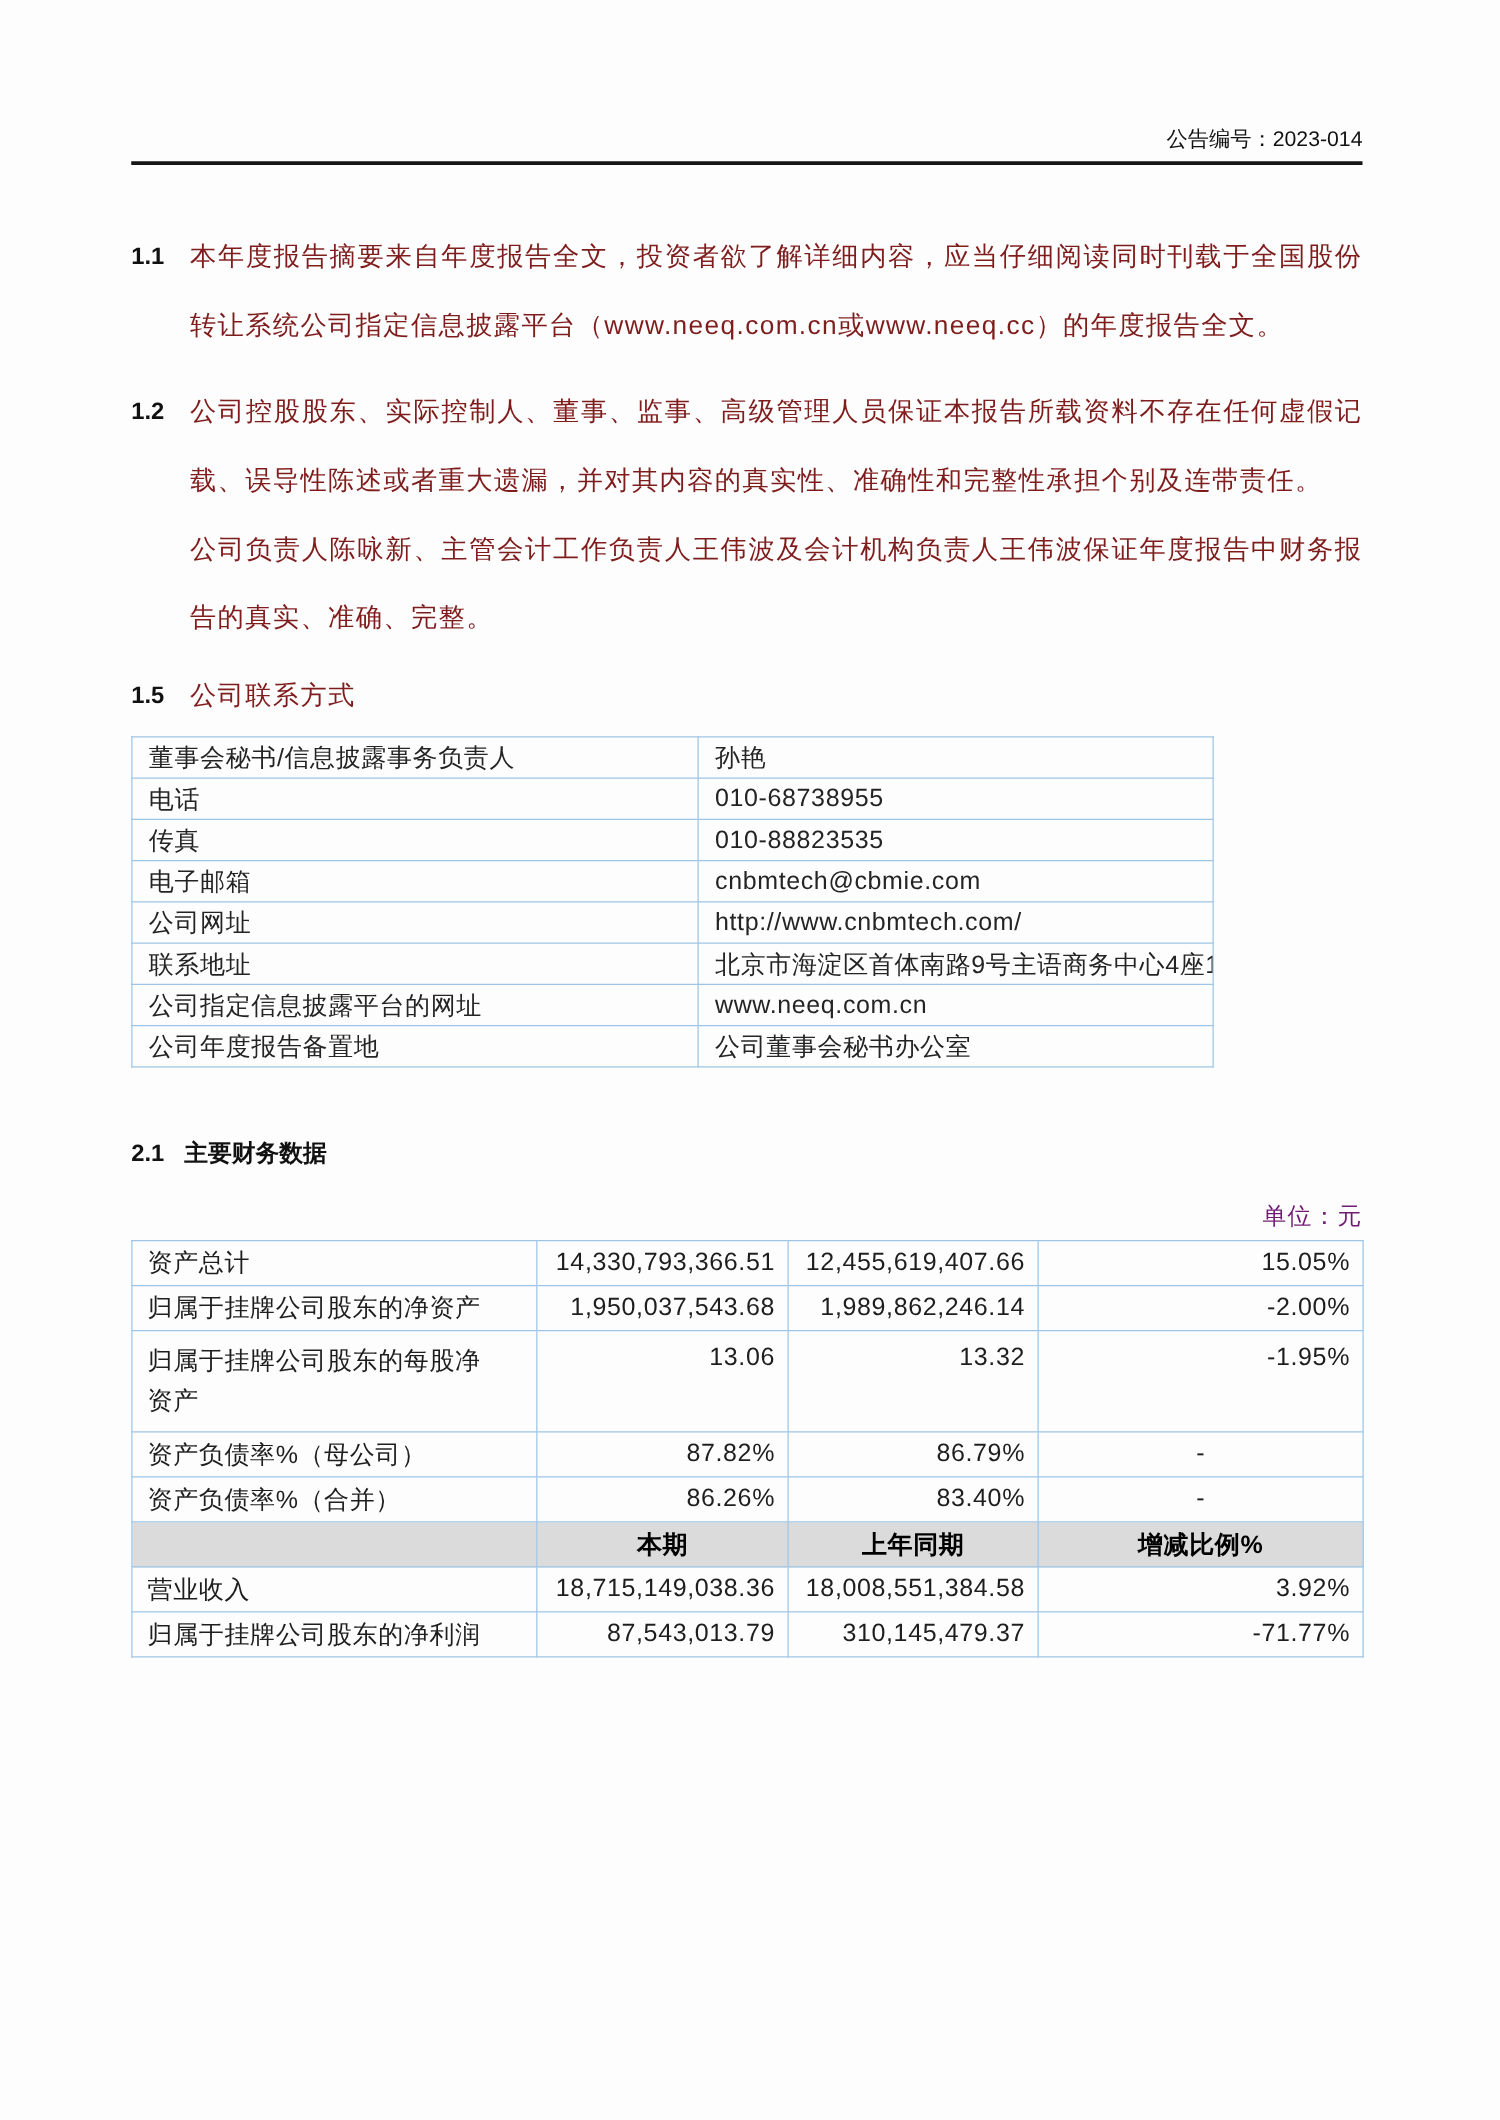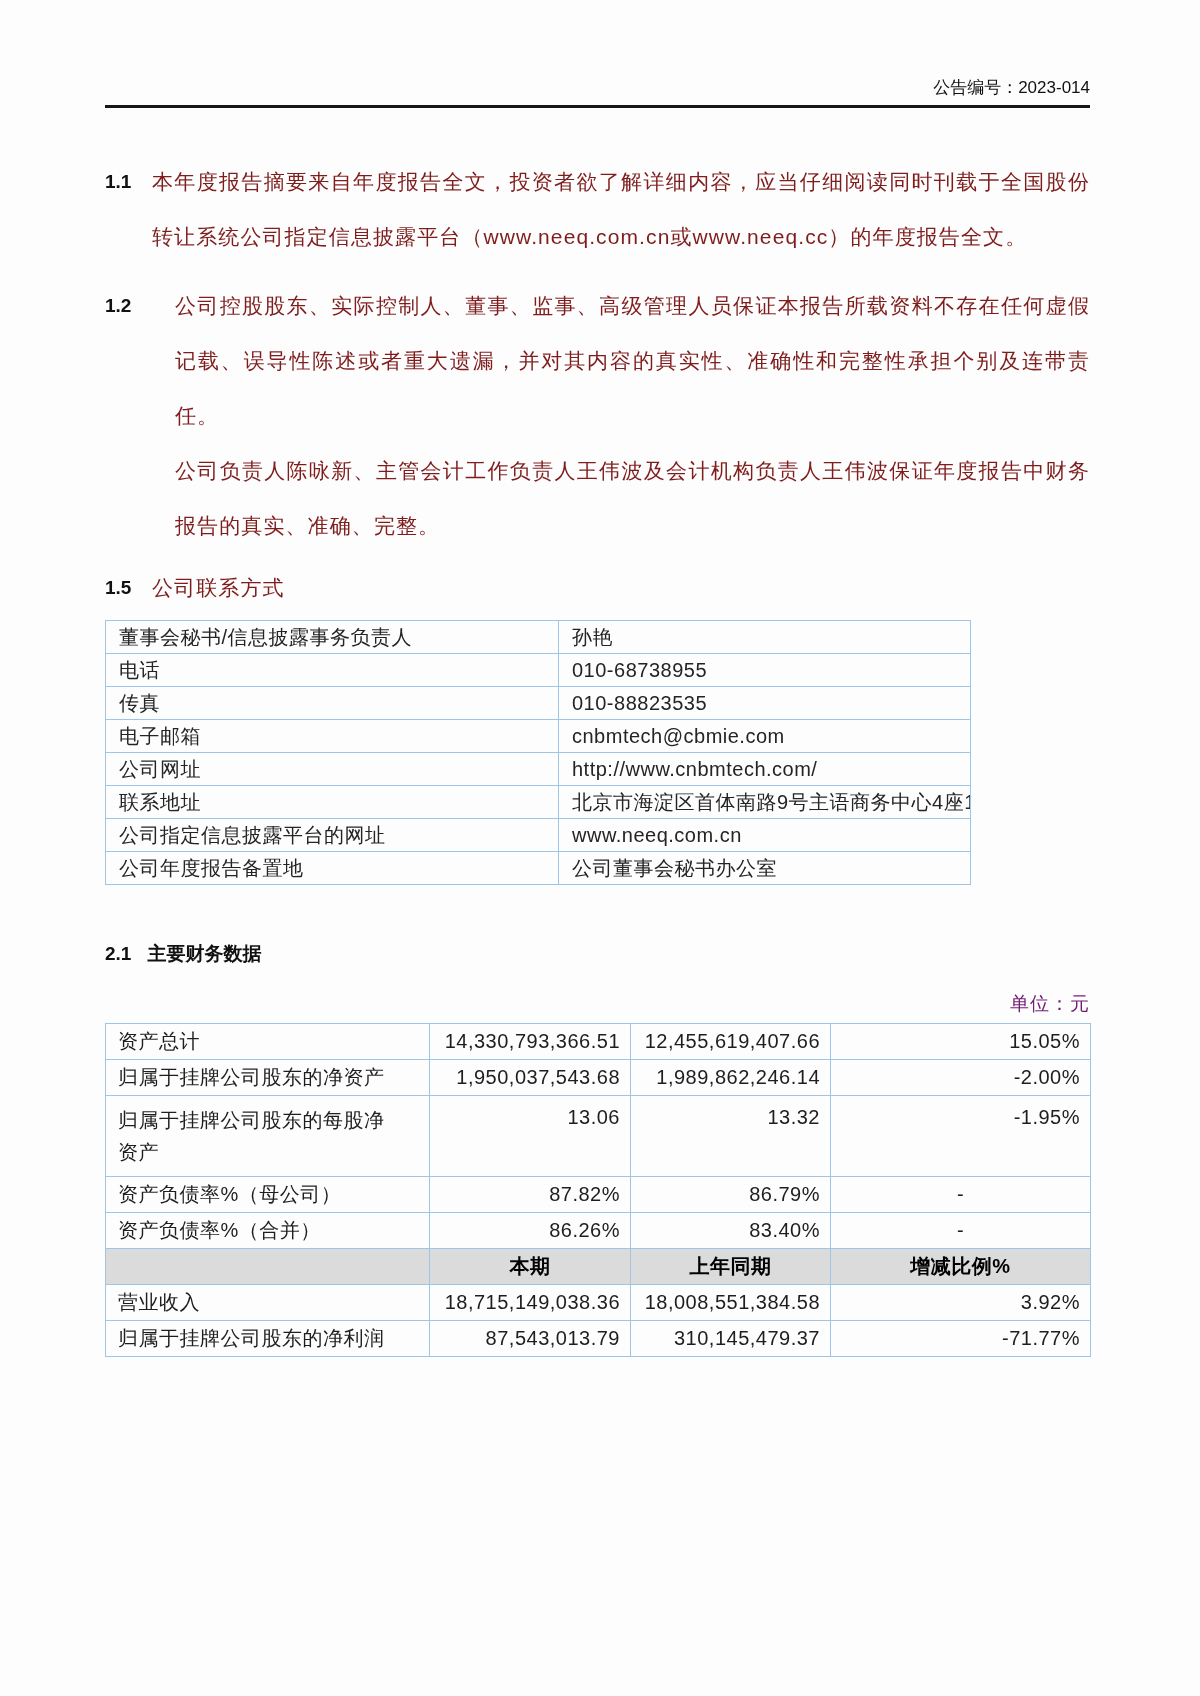--- a/index.html
+++ b/index.html
@@ -9,21 +9,21 @@
     background:#fdfdfd;
     margin:0 auto;
     font-family:"Liberation Sans","DejaVu Sans",sans-serif;
     color:#1f1f1f;
     box-sizing:border-box;
     overflow:hidden;
   }
   .content{margin:0 110px 0 105px;width:985px;}
 
   
-  .doc-header{padding-top:76px;text-align:right;font-size:17px;color:#111;}
+  .doc-header{padding-top:100px;text-align:right;font-size:17px;color:#111;}
   .rule{border:0;border-top:3px solid #161616;margin:6px 0 0 0;}
 
   
   .sec-title{
     margin-top:70px;
     text-align:center;
     font-size:30px;font-weight:700;color:#000;
     letter-spacing:2px;
   }
   .sec-title .sec-num{margin-right:48px;}
@@ -37,21 +37,21 @@
     line-height:55px;
   }
   .notice .body{flex:1;}
   .notice p{
     margin:0;font-size:21px;line-height:55px;
     text-align:justify;letter-spacing:1.1px;color:#7f1d1d;
   }
   .notice.tight .num,.notice.tight p{line-height:38px;}
   .notice.tight{margin-bottom:5px;}
   .gap-after{margin-bottom:14px;}
-  .pre-tight{margin-bottom:16px;gap:23px;}
+  .pre-tight{margin-bottom:16px;}
   .n15{margin-top:10px;}
 
   
   table{border-collapse:collapse;table-layout:fixed;}
   .contact-table{width:866px;margin-top:13px;}
   .contact-table td{
     border:1px solid #9ec5e5;
     font-size:20px;color:#242424;
     height:32px;padding:0 0 0 13px;
     letter-spacing:0.5px;

